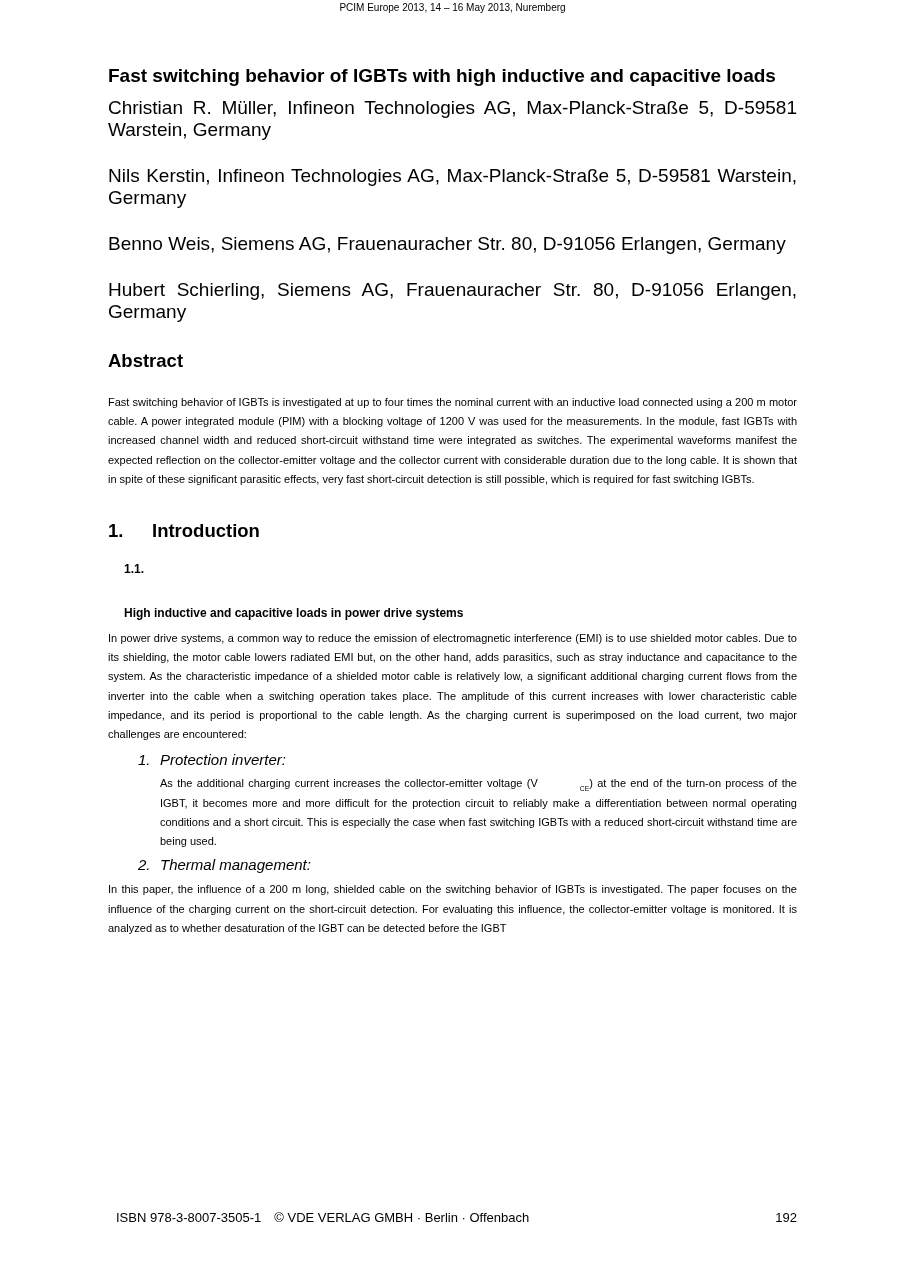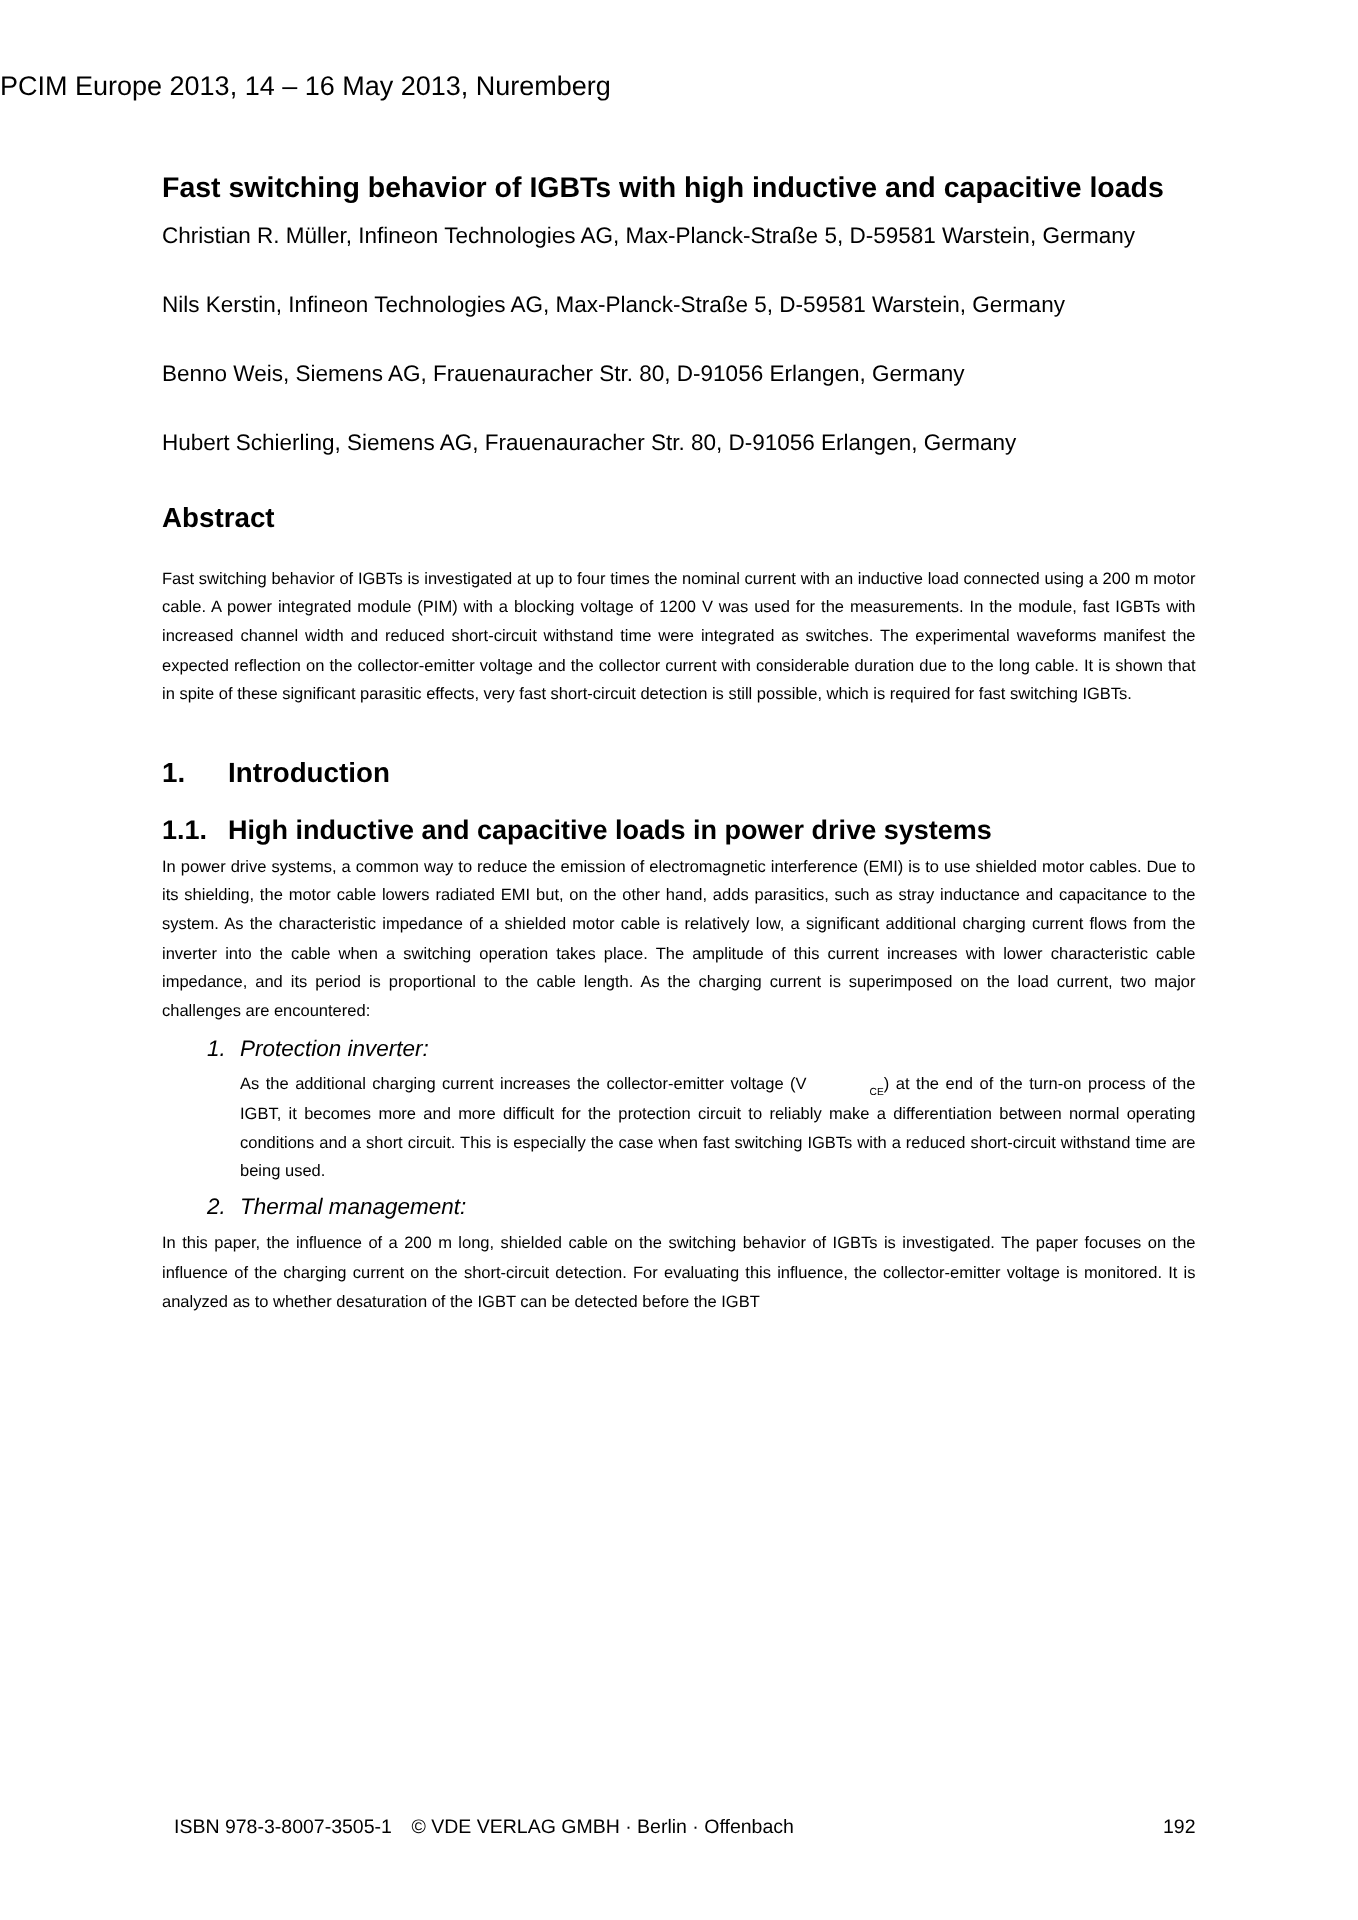--- a/index.html
+++ b/index.html
@@ -11,65 +11,66 @@
     position: relative;
     width: 905px;
     height: 1280px;
     background: #ffffff;
     color: #000000;
     font-family: "Liberation Sans", "DejaVu Sans", sans-serif;
     overflow: hidden;
     box-sizing: border-box;
   }
   .running-head {
-    padding-top: 50px;
-    font-size: 18px;
+    text-align: center;
+    font-size: 10px;
     line-height: 15px;
   }
   .content {
     margin: 0 108px;
     width: 689px;
   }
   .paper-title {
     margin: 47px 0 0 0;
     font-size: 19px;
     line-height: 27px;
     font-weight: bold;
   }
   .authors {
     margin-top: 8px;
   }
   .authors p {
     margin: 0 0 24px 0;
-    font-size: 15px;
+    font-size: 19px;
     line-height: 22px;
     text-align: justify;
   }
   .authors p:last-child {
     margin-bottom: 4px;
   }
   h2.section-heading {
     margin: 0;
     font-size: 18.5px;
     line-height: 22px;
     font-weight: bold;
     display: flex;
   }
   .abstract-heading {
     margin-top: 27px !important;
   }
   .intro-heading {
     margin-top: 31px !important;
   }
   h3.subsection-heading {
-    margin: 18px 0 0 0;
-    font-size: 18px;
+    margin: 18px 0 0 16px;
+    font-size: 12px;
     line-height: 19px;
     font-weight: bold;
     display: flex;
+    flex-direction: column;
   }
   .sec-num {
     flex: 0 0 44px;
   }
   p.body {
     margin: 0;
     font-size: 11px;
     line-height: 19.2px;
     text-align: justify;
   }

